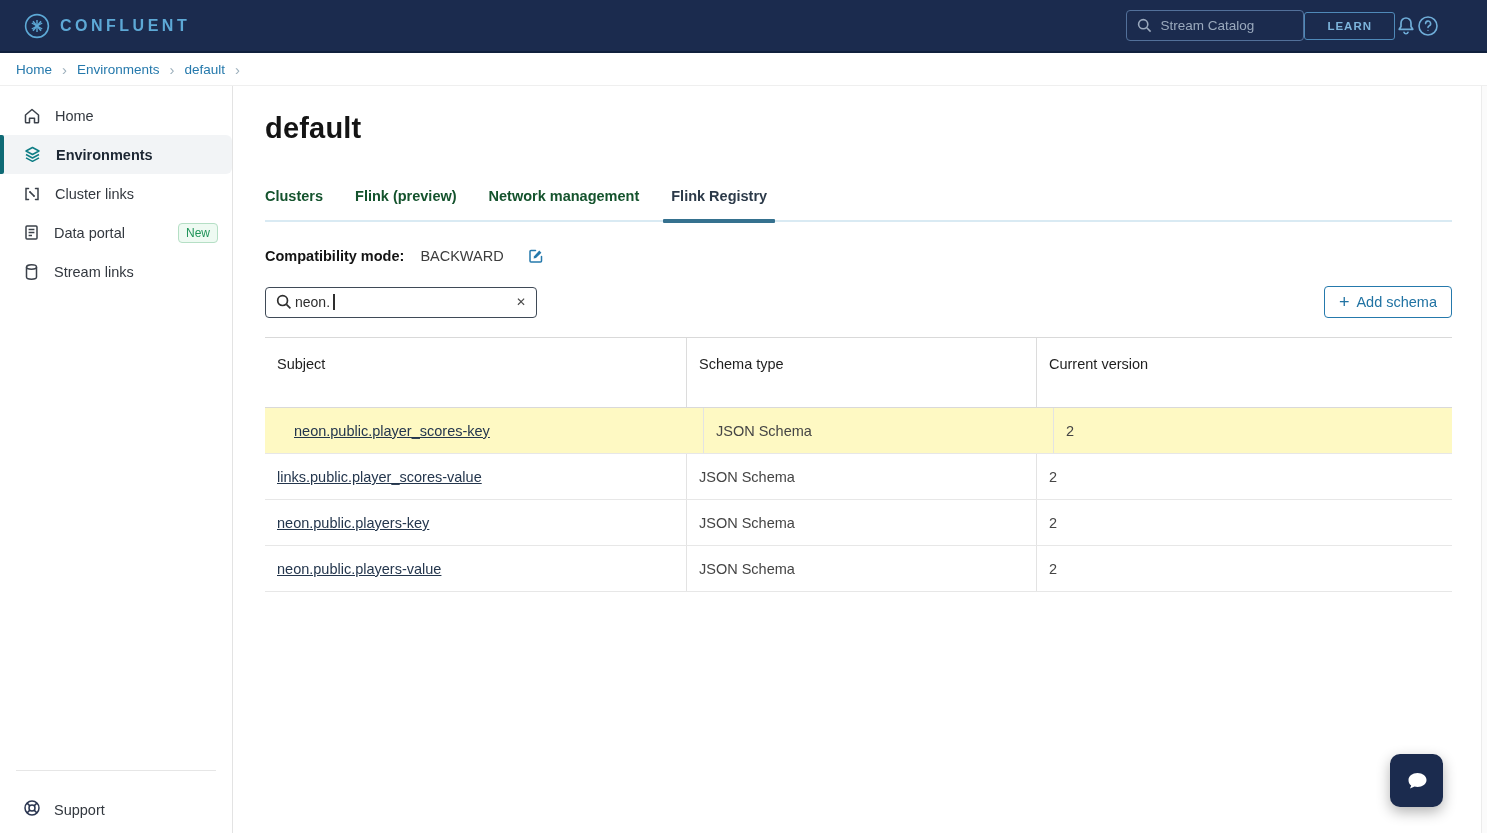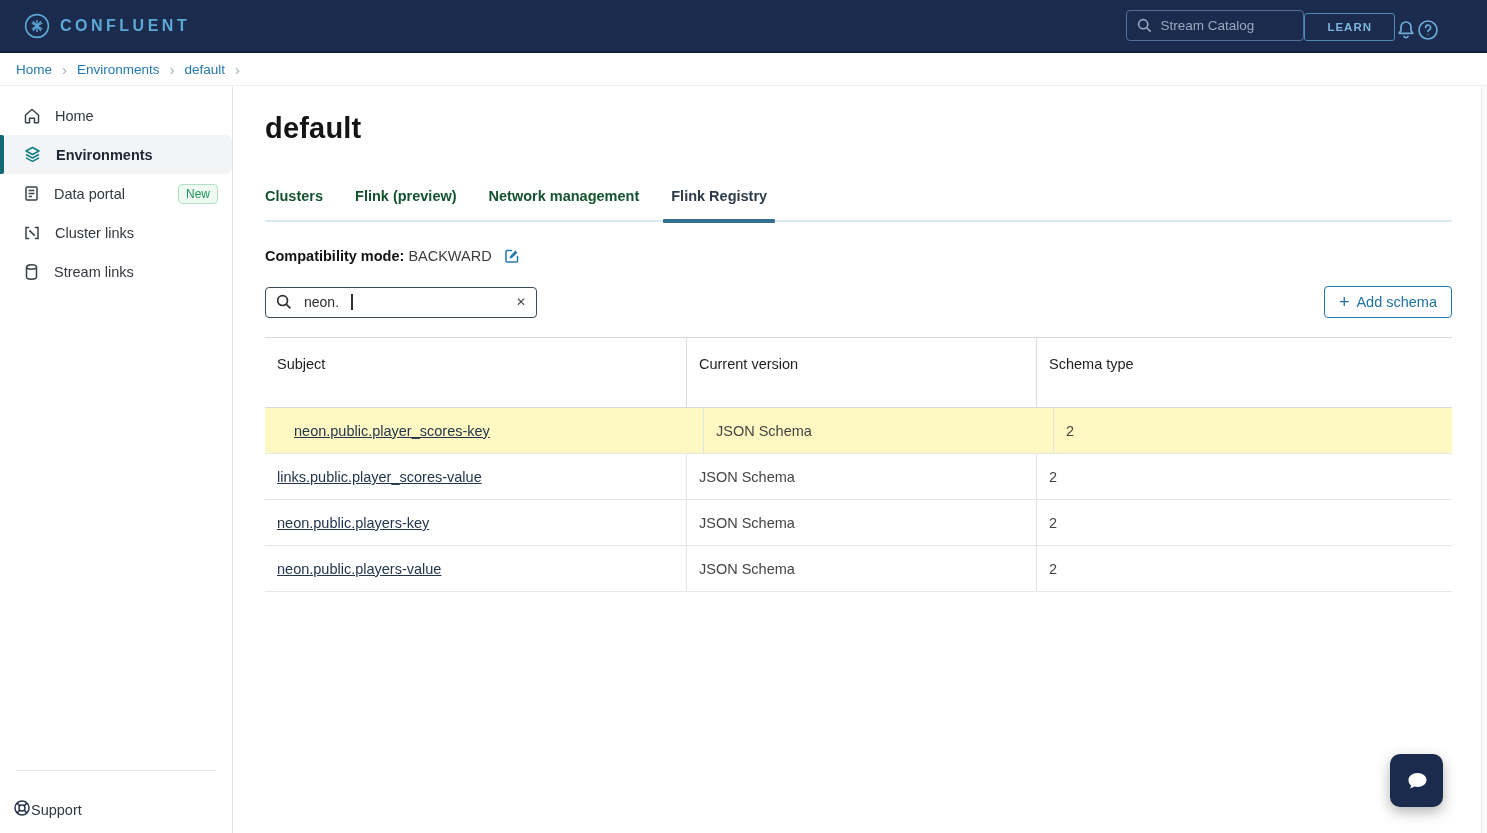--- a/index.html
+++ b/index.html
@@ -4,21 +4,21 @@
 <style>
   * { margin:0; padding:0; box-sizing:border-box; }
   html,body { width:1487px; height:833px; overflow:hidden; }
   body { font-family:"Liberation Sans", sans-serif; background:#ffffff; color:#1c1c1c; position:relative; }
 
   
   .topbar { height:53px; background:#1b2b4e; display:flex; align-items:center; padding:0 24px; border-bottom:2px solid #10203d; }
   .brand { display:flex; align-items:center; gap:10px; color:#5da9d6; }
   .brand-logo { width:26px; height:26px; }
   .brand-name { font-size:16px; font-weight:600; letter-spacing:3.5px; color:#5da9d6;text-align:center; }
-  .topbar-right { margin-left:auto; display:flex; align-items:flex-end; }
+  .topbar-right { margin-left:auto; display:flex; align-items:center; }
   .catalog-search { display:flex; align-items:center; gap:8px; width:178px; height:31px; border:1px solid #52709a; border-radius:4px; padding:0 10px; }
   .catalog-search svg { flex:0 0 auto; }
   .catalog-search input { background:transparent; border:none; outline:none; color:#cfd9e6; font-size:13.5px; width:100%; font-family:"Liberation Sans",sans-serif; }
   .catalog-search input::placeholder { color:#9aa9bd; }
   .learn-btn { background:transparent; border:1px solid #4f89b8; border-radius:3px; color:#7db4dc; font-size:11.5px; letter-spacing:1px; font-weight:600; padding:7px 22px; cursor:pointer; font-family:"Liberation Sans",sans-serif; }
   .icon-btn { background:none; border:none; cursor:pointer; display:flex; align-items:center; color:#6fadd8; }
   .hamburger { display:flex; flex-direction:column; gap:5px; width:24px; }
   .hamburger span { height:2.5px; background:#6fadd8; border-radius:1px; }
 
   
@@ -31,38 +31,38 @@
   .sidebar { width:233px; flex:0 0 233px; border-right:1px solid #e3e3e3; padding-top:10px; display:flex; flex-direction:column; background:#fff; }
   .side-item { position:relative; display:flex; align-items:center; height:39px; padding-left:23px; gap:14px; cursor:pointer; color:#33383f; }
   .side-item .s-icon { display:flex; align-items:center; color:#3b414a; }
   .side-item .s-label { font-size:14.5px; }
   .side-item.active { background:#f2f4f6; border-radius:0 6px 6px 0; font-weight:700; color:#1d2733; }
   .side-item.active::before { content:""; position:absolute; left:0; top:0; bottom:0; width:4px; background:#0f6a75; border-radius:0 2px 2px 0; }
   .side-item.active .s-icon { color:#0e7d85; }
   .badge-new { margin-left:auto; margin-right:14px; font-size:12px; color:#1f9459; background:#eefaf2; border:1px solid #b5dfc5; border-radius:4px; padding:2px 7px; }
   .sidebar-bottom { margin-top:auto; padding-bottom:12px; }
   .side-divider { height:1px; background:#e6e6e6; margin:0 16px 28px 16px; }
-  .support-item { display:flex; align-items:center; padding-left:13px; cursor:pointer; color:#2a3550; }
+  .support-item { display:flex; align-items:center; gap:13px; padding-left:23px; cursor:pointer; color:#2a3550; }
   .support-item .s-label { font-size:14.5px; color:#33383f; }
 
   
   .main { flex:1; padding:26px 35px 0 32px; background:#fff; }
   .page-title { font-size:29px; font-weight:700; color:#141414; letter-spacing:.2px; }
   .tabs { display:flex; gap:32px; margin-top:43px; position:relative; border-bottom:2px solid #d9eaf3; }
   .tab { font-size:14.5px; font-weight:600; color:#14532d; padding-bottom:16px; cursor:pointer; position:relative; background:none; border:none; font-family:"Liberation Sans",sans-serif; }
   .tab.active { color:#2c3a49; }
   .tab.active::after { content:""; position:absolute; left:-8px; right:-8px; bottom:-3px; height:4px; background:#35718f; border-radius:1px; }
 
-  .compat { margin-top:26px; display:flex; align-items:center; gap:4px; font-size:14.5px; }
+  .compat { margin-top:26px; display:flex; align-items:center; gap:16px; font-size:14.5px; }
   .compat-label { font-weight:700; color:#141414; }
   .compat-value { color:#3d3d3d; }
   .compat-edit { background:none; border:none; cursor:pointer; color:#2579ac; display:flex; margin-left:8px; }
 
   .toolbar { margin-top:22px; display:flex; align-items:center; justify-content:space-between; }
-  .schema-search { display:flex; align-items:center; gap:12px; width:272px; height:31px; border:1.5px solid #3f4a57; border-radius:4px; padding:0 10px; background:#fff; cursor:text; }
+  .schema-search { display:flex; align-items:center; gap:3px; width:272px; height:31px; border:1.5px solid #3f4a57; border-radius:4px; padding:0 10px; background:#fff; cursor:text; }
   .schema-search .q-text { font-size:14px; color:#2e2e2e; }
   .caret { display:inline-block; width:1.5px; height:16px; background:#2e2e2e; vertical-align:middle; }
   .clear-btn { margin-left:auto; background:none; border:none; cursor:pointer; color:#4a4a4a; font-size:12px; line-height:1; }
   .add-schema-btn { display:flex; align-items:center; gap:7px; background:#fff; border:1px solid #2579ac; border-radius:4px; color:#2173a3; font-size:14.5px; padding:7px 14px; cursor:pointer; font-family:"Liberation Sans",sans-serif; }
   .plus-glyph { font-size:18px; line-height:14px; font-weight:400; }
 
   
   .table { margin-top:19px; width:1187px; }
   .t-head { display:grid; grid-template-columns:422px 350px 1fr; border-top:1px solid #d9d9d9; border-bottom:1px solid #d9d9d9; }
   .th { font-size:14.5px; font-weight:500; color:#1f1f1f; padding:18px 0 35px 12px; border-right:1px solid #dcdcdc; }
@@ -151,41 +151,41 @@
         <svg width="19" height="19" viewBox="0 0 19 19" fill="none" stroke="currentColor" stroke-width="1.5" stroke-linejoin="round">
             <path d="M9.5 2.5 16 6 9.5 9.5 3 6 z"></path>
             <path d="M3 9.5 9.5 13 16 9.5"></path>
             <path d="M3 12.8 9.5 16.3 16 12.8"></path>
           </svg>
       </span>
       <span class="s-label">Environments</span>
     </div>
     <div class="side-item">
       <span class="s-icon">
-        <svg width="17" height="17" viewBox="0 0 17 17" fill="none" stroke="currentColor" stroke-width="1.5">
-            <rect x="3" y="2" width="11" height="13" rx="1"></rect>
-            <line x1="5.6" y1="5.5" x2="11.4" y2="5.5"></line>
-            <line x1="5.6" y1="8.5" x2="11.4" y2="8.5"></line>
-            <line x1="5.6" y1="11.5" x2="9" y2="11.5"></line>
-          </svg>
-      </span>
-      <span class="s-label">Data portal</span>
-      <span class="badge-new">New</span>
-    </div>
-    <div class="side-item">
-      <span class="s-icon">
         <svg width="18" height="18" viewBox="0 0 18 18" fill="none" stroke="currentColor" stroke-width="1.5" stroke-linecap="round">
             <path d="M5.5 3.5 H3 v11 h2.5"></path>
             <path d="M12.5 3.5 H15 v11 h-2.5"></path>
             <circle cx="7" cy="7" r="1" fill="currentColor" stroke="none"></circle>
             <circle cx="11" cy="11" r="1" fill="currentColor" stroke="none"></circle>
             <line x1="7.6" y1="7.6" x2="10.4" y2="10.4"></line>
           </svg>
       </span>
       <span class="s-label">Cluster links</span>
+    </div>
+    <div class="side-item">
+      <span class="s-icon">
+        <svg width="17" height="17" viewBox="0 0 17 17" fill="none" stroke="currentColor" stroke-width="1.5">
+            <rect x="3" y="2" width="11" height="13" rx="1"></rect>
+            <line x1="5.6" y1="5.5" x2="11.4" y2="5.5"></line>
+            <line x1="5.6" y1="8.5" x2="11.4" y2="8.5"></line>
+            <line x1="5.6" y1="11.5" x2="9" y2="11.5"></line>
+          </svg>
+      </span>
+      <span class="s-label">Data portal</span>
+      <span class="badge-new">New</span>
     </div>
     <div class="side-item">
       <span class="s-icon">
         <svg width="17" height="18" viewBox="0 0 17 18" fill="none" stroke="currentColor" stroke-width="1.5">
             <ellipse cx="8.5" cy="4" rx="5" ry="2.2"></ellipse>
             <path d="M3.5 4 v10 a5 2.2 0 0 0 10 0 V4"></path>
           </svg>
       </span>
       <span class="s-label">Stream links</span>
     </div>
@@ -241,22 +241,22 @@
       </div>
       <button class="add-schema-btn">
         <span class="plus-glyph">+</span>
         <span>Add schema</span>
       </button>
     </div>
 
     <div class="table">
       <div class="t-head">
         <div class="th">Subject</div>
+        <div class="th">Schema type</div>
         <div class="th">Current version</div>
-        <div class="th">Schema type</div>
       </div>
 
       <div class="t-row hl">
         <div class="td">
             <a class="subject-link">neon.public.player_scores-key</a>
           </div>
         <div class="td">JSON Schema</div>
         <div class="td">2</div>
       </div>
       <div class="t-row">

